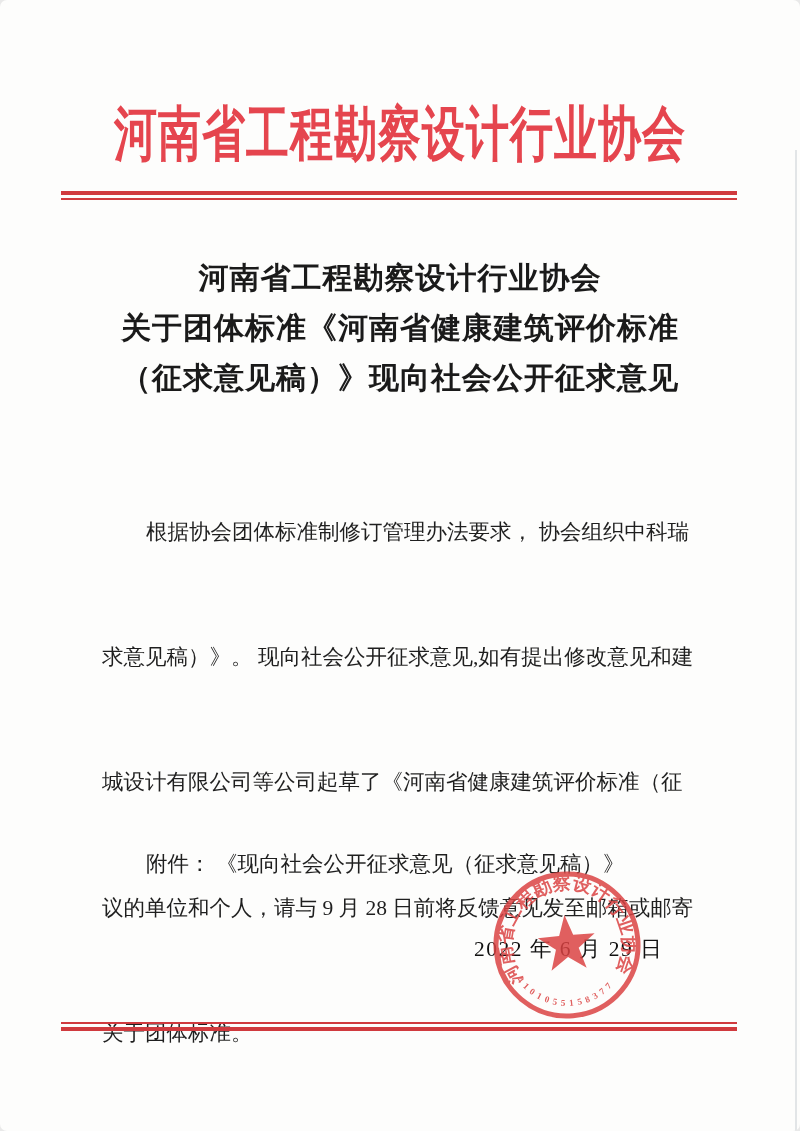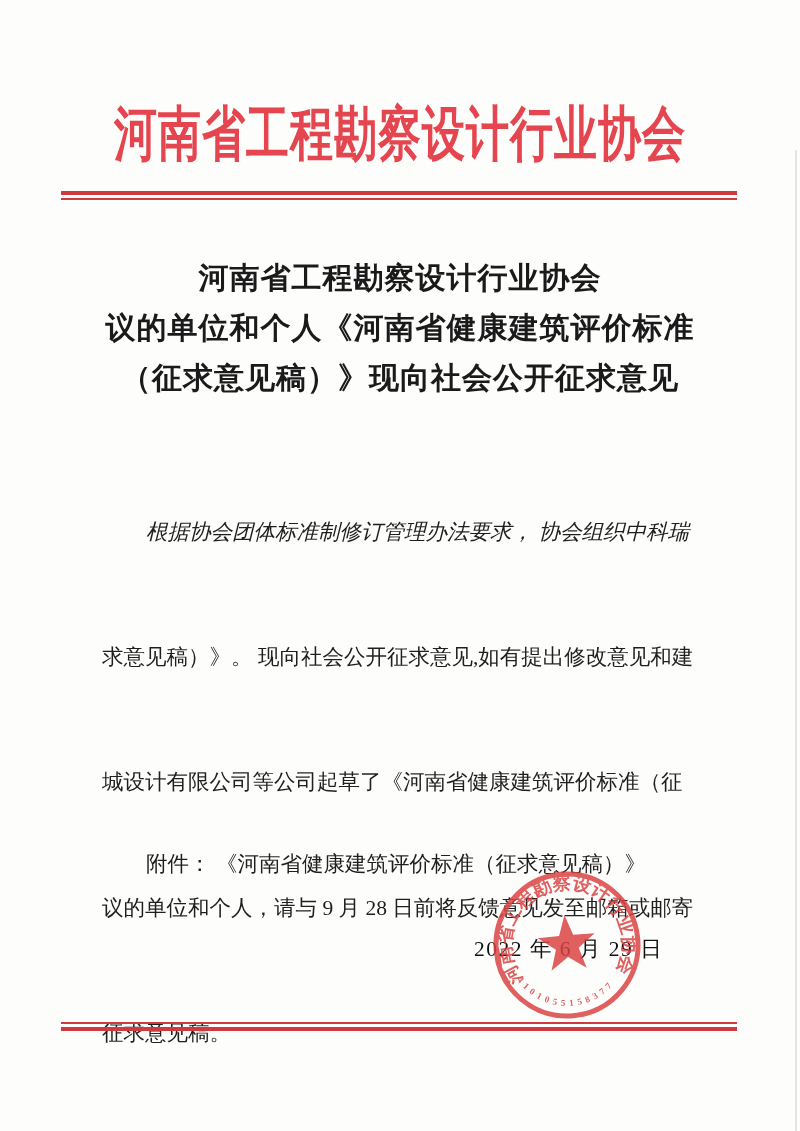--- a/index.html
+++ b/index.html
@@ -1,19 +1,20 @@
 <!DOCTYPE html>
 <html><head>
 <meta charset="utf-8">
 <style>
   html,body { margin:0; padding:0; background:#e9e9e9; }
   .page {
     position:relative; width:800px; height:1131px; margin:0 auto;
     background:#fdfdfc; overflow:hidden;
     font-family:"Liberation Serif","DejaVu Serif",serif;
+    border-radius:7px;
   }
   
   .letterhead {
     position:absolute; top:98px; left:0; width:100%; height:74px;
     text-align:center; color:#e5454e; font-weight:bold; font-size:43px;
     letter-spacing:1px; line-height:74px; white-space:nowrap;
     transform:scaleY(1.38); transform-origin:center center;
   }
   
   .rule { position:absolute; left:61px; width:676px; background:#d03a3e; }
@@ -25,21 +26,21 @@
   .title-block {
     position:absolute; top:253px; left:0; width:100%;
     text-align:center; font-weight:bold; color:#1a1a1a;
     font-size:30px; line-height:50px; letter-spacing:1px; white-space:nowrap;
   }
   
   .body-block {
     position:absolute; top:428px; left:102px; width:636px;
     font-size:21.5px; line-height:41.8px; color:#1f1f1f; white-space:pre;
   }
-  .indent { padding-left:44px;font-style:italic; }
+  .indent { padding-left:44px; }
   .attachment {
     position:absolute; top:843px; left:102px; padding-left:44px;
     font-size:21.5px; line-height:42px; color:#1f1f1f; white-space:pre;
   }
   .date-line {
     position:absolute; top:928px; left:474px;
     font-size:21.5px; line-height:42px; color:#111; letter-spacing:1.5px; white-space:pre;
   }
   
   .seal { position:absolute; left:487px; top:865px; width:160px; height:160px; opacity:.84; }
@@ -54,37 +55,37 @@
 
 <div class="page">
 
   <div class="letterhead">河南省工程勘察设计行业协会</div>
 
   <div class="rule rule-top-thick"></div>
   <div class="rule rule-top-thin"></div>
 
   <div class="title-block">
     <div>河南省工程勘察设计行业协会</div>
-    <div>议的单位和个人《河南省健康建筑评价标准</div>
+    <div>关于团体标准《河南省健康建筑评价标准</div>
     <div>（征求意见稿）》现向社会公开征求意见</div>
   </div>
 
   <div class="body-block">
     <div class="indent">根据协会团体标准制修订管理办法要求， 协会组织中科瑞</div>
     <div>求意见稿）》。 现向社会公开征求意见,如有提出修改意见和建</div>
     <div>城设计有限公司等公司起草了《河南省健康建筑评价标准（征</div>
     <div>议的单位和个人，请与 9 月 28 日前将反馈意见发至邮箱或邮寄</div>
-    <div>征求意见稿。</div>
+    <div>关于团体标准。</div>
     
     
     
     
   </div>
 
-  <div class="attachment">附件： 《河南省健康建筑评价标准（征求意见稿）》</div>
+  <div class="attachment">附件： 《现向社会公开征求意见（征求意见稿）》</div>
 
   <div class="date-line">2022 年 6 月 29 日</div>
 
   <svg class="seal" viewBox="-80 -80 160 160">
     <g transform="rotate(-5)">
       <circle r="71" fill="none" stroke="#db4242" stroke-width="5"></circle>
       <path id="sealTextArc" d="M -46.96 30.5 A 56 56 0 1 1 46.96 30.5" fill="none"></path>
       <path id="sealNumArc" d="M -52.83 30.5 A 61 61 0 0 0 52.83 30.5" fill="none"></path>
       <text font-size="18.5" font-weight="bold" fill="#db4242" font-family="&quot;Liberation Serif&quot;,&quot;DejaVu Serif&quot;,serif">
         <textPath href="#sealTextArc">河南省工程勘察设计行业协会</textPath>

